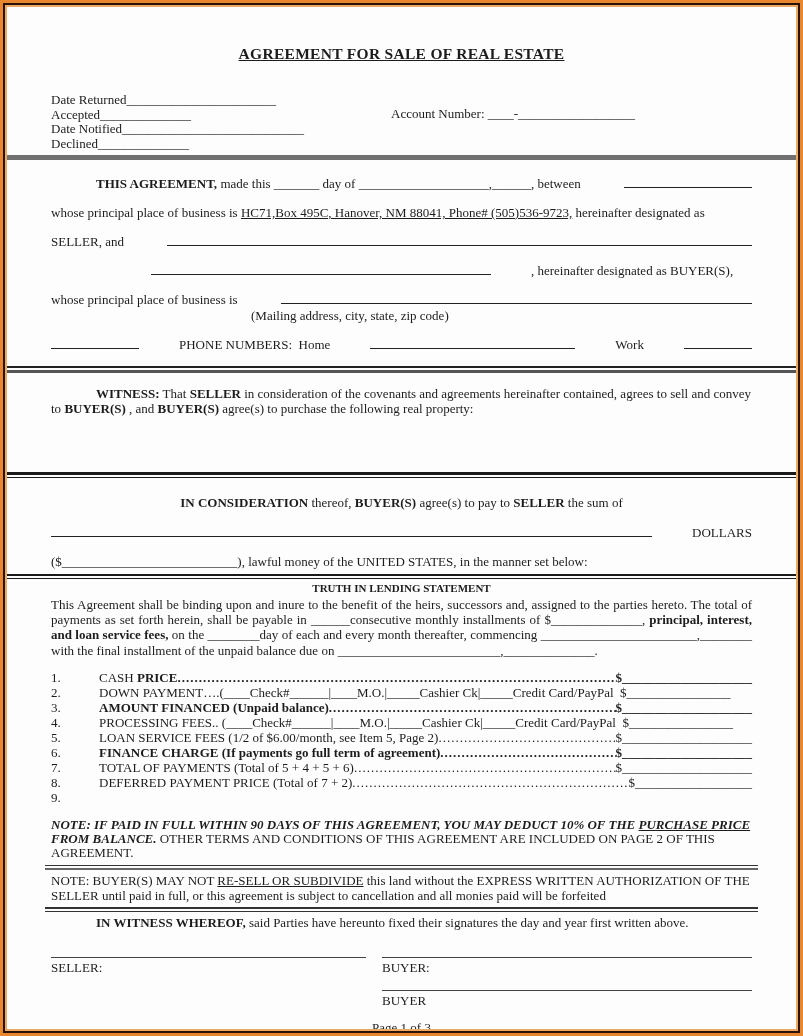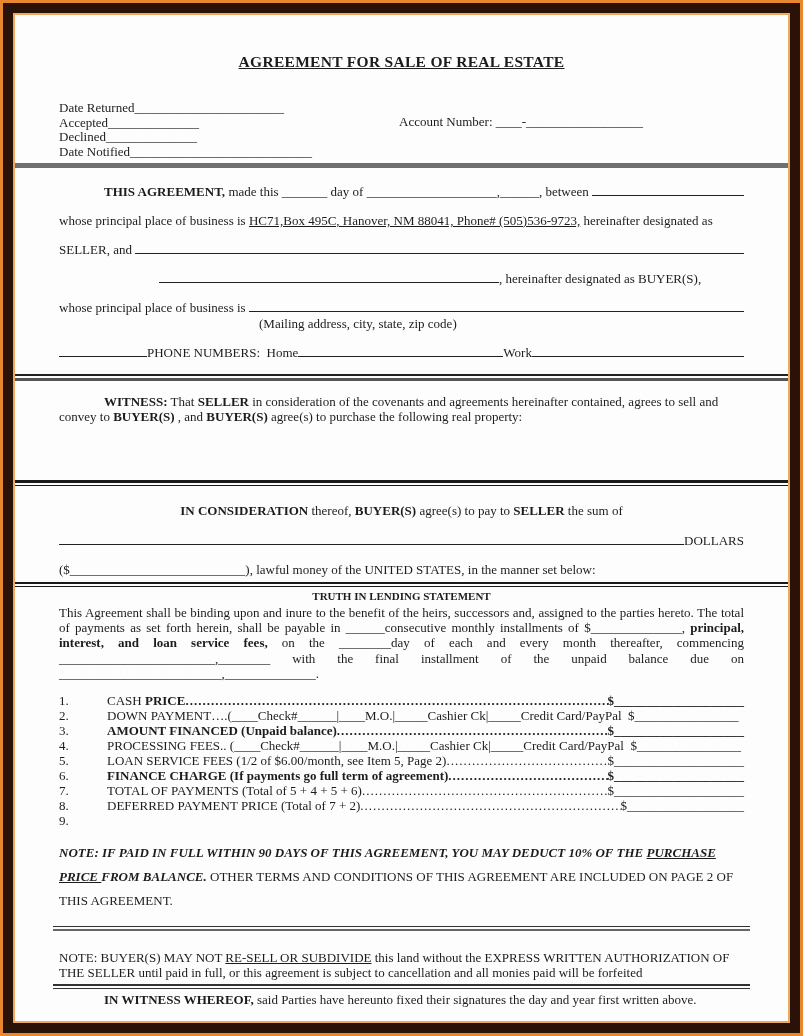--- a/index.html
+++ b/index.html
@@ -1,37 +1,37 @@
 <!DOCTYPE html>
 <html><head>
 <meta charset="utf-8">
 <style>
   html,body{margin:0;padding:0;background:#fff;}
   body{width:803px;height:1036px;overflow:hidden;}
   .frame-outer{box-sizing:border-box;width:803px;height:1036px;background:#e8872e;padding:3px;}
-  .frame-black{box-sizing:border-box;width:100%;height:100%;background:#2a1208;padding:10px;}
+  .frame-black{box-sizing:border-box;width:100%;height:100%;background:#2a1208;padding:2px;}
   .frame-inner{box-sizing:border-box;width:100%;height:100%;background:#eda95f;padding:2px;}
   .page{box-sizing:border-box;width:100%;height:100%;background:#fdfdfd;position:relative;
         font-family:"Liberation Serif","DejaVu Serif",serif;font-size:13px;color:#1c1c1c;overflow:hidden;}
   .pad{padding-left:44px;padding-right:44px;}
   .b{font-weight:bold;}
   .i{font-style:italic;}
   .u{text-decoration:underline;}
   .title{margin-top:38px;text-align:center;font-size:15.5px;font-weight:bold;text-decoration:underline;letter-spacing:.3px;}
   .header-block{position:relative;margin-top:30px;line-height:14.5px;}
   .header-row{white-space:pre;}
   .account{position:absolute;left:384px;top:14px;white-space:pre;}
   .bar-thick{margin-top:4px;height:5px;background:#707070;}
   .dbar{height:2px;}
   .dbar-phone{border-top:2px solid #222;border-bottom:3px solid #555;}
   .dbar-consid{border-top:3px solid #1a1a1a;border-bottom:1px solid #1a1a1a;}
   .dbar-money{border-top:2px solid #1a1a1a;border-bottom:1px solid #1a1a1a;}
   .dbar-note1{border-top:1px solid #333;border-bottom:2px solid #666;margin-left:38px;margin-right:38px;}
   .dbar-note2{border-top:2px solid #333;border-bottom:1px solid #333;margin-left:38px;margin-right:38px;}
-  .line{display:flex;line-height:15px;}
+  .line{display:flex;line-height:15px;gap:40px;}
   .line .t{flex:0 0 auto;white-space:pre;}
   .fill{flex:1 1 0;border-bottom:1.3px solid #222;align-self:flex-end;margin-bottom:3px;}
   .blank{flex:0 0 auto;border-bottom:1.3px solid #222;align-self:flex-end;margin-bottom:3px;}
   .w340{width:340px;} .w88{width:88px;} .w205{width:205px;}
   .intro .line{margin-bottom:14px;}
   .intro{margin-top:16px;}
   .mailing{margin-top:-13px;line-height:15px;padding-left:200px;margin-bottom:14px;}
   .para{line-height:15px;text-align:left;}
   .indent{text-indent:45px;}
   .witness{margin-top:13px;}
@@ -40,22 +40,22 @@
   .dollars-line{margin-top:15px;}
   .money-line{margin-top:14px;margin-bottom:5px;line-height:15px;white-space:pre;}
   .tils-head{margin-top:1px;text-align:center;font-weight:bold;font-size:11px;line-height:16px;}
   .tils-para{margin-top:1px;line-height:15.2px;text-align:justify;}
   #payment-items{margin-top:12px;}
   .payment-item-row{display:flex;line-height:15px;}
   .item-num{flex:0 0 48px;white-space:pre;}
   .item-label{flex:0 0 auto;white-space:pre;font-family:Liberation Serif, serif;}
   .item-leader{flex:1 1 0;overflow:hidden;white-space:nowrap;letter-spacing:1px;}
   .item-suffix{flex:0 0 auto;white-space:pre;}
-  .note1{margin-top:13px;line-height:24px;margin-bottom:13px;}
-  .note2{margin-top:19px;line-height:15.2px;margin-bottom:4px;}
+  .note1{margin-top:13px;line-height:14px;margin-bottom:5px;}
+  .note2{margin-top:3px;line-height:15.2px;margin-bottom:4px;}
   .closing{margin-top:3px;line-height:15px;}
   .sig-grid{margin-top:26px;display:flex;}
   .sig-col-left{flex:0 0 315px;margin-right:16px;}
   .sig-col-right{flex:1 1 0;}
   .sig-line{border-bottom:1.3px solid #444;height:1px;}
   .sig-label{line-height:16px;margin-top:2px;}
   .sig-second{margin-top:13px;}
   .footer{margin-top:11px;text-align:center;line-height:15px;}
 </style>
 </head>
@@ -64,22 +64,22 @@
 <div class="frame-outer">
  <div class="frame-black">
   <div class="frame-inner">
    <div class="page">
 
     <div class="title">AGREEMENT FOR SALE OF REAL ESTATE</div>
 
     <div class="header-block pad">
       <div class="header-row">Date Returned_______________________</div>
       <div class="header-row">Accepted______________</div>
+      <div class="header-row">Date Notified____________________________</div>
       <div class="header-row">Declined______________</div>
-      <div class="header-row">Date Notified____________________________</div>
       <div class="account">Account Number: ____-__________________</div>
     </div>
 
     <div class="bar-thick"></div>
 
     <div class="intro pad">
       <div class="line" style="padding-left:45px;">
         <span class="t"><span class="b">THIS AGREEMENT,</span><span> made this _______ day of ____________________,______, between </span></span>
         <span class="fill"></span>
       </div>

